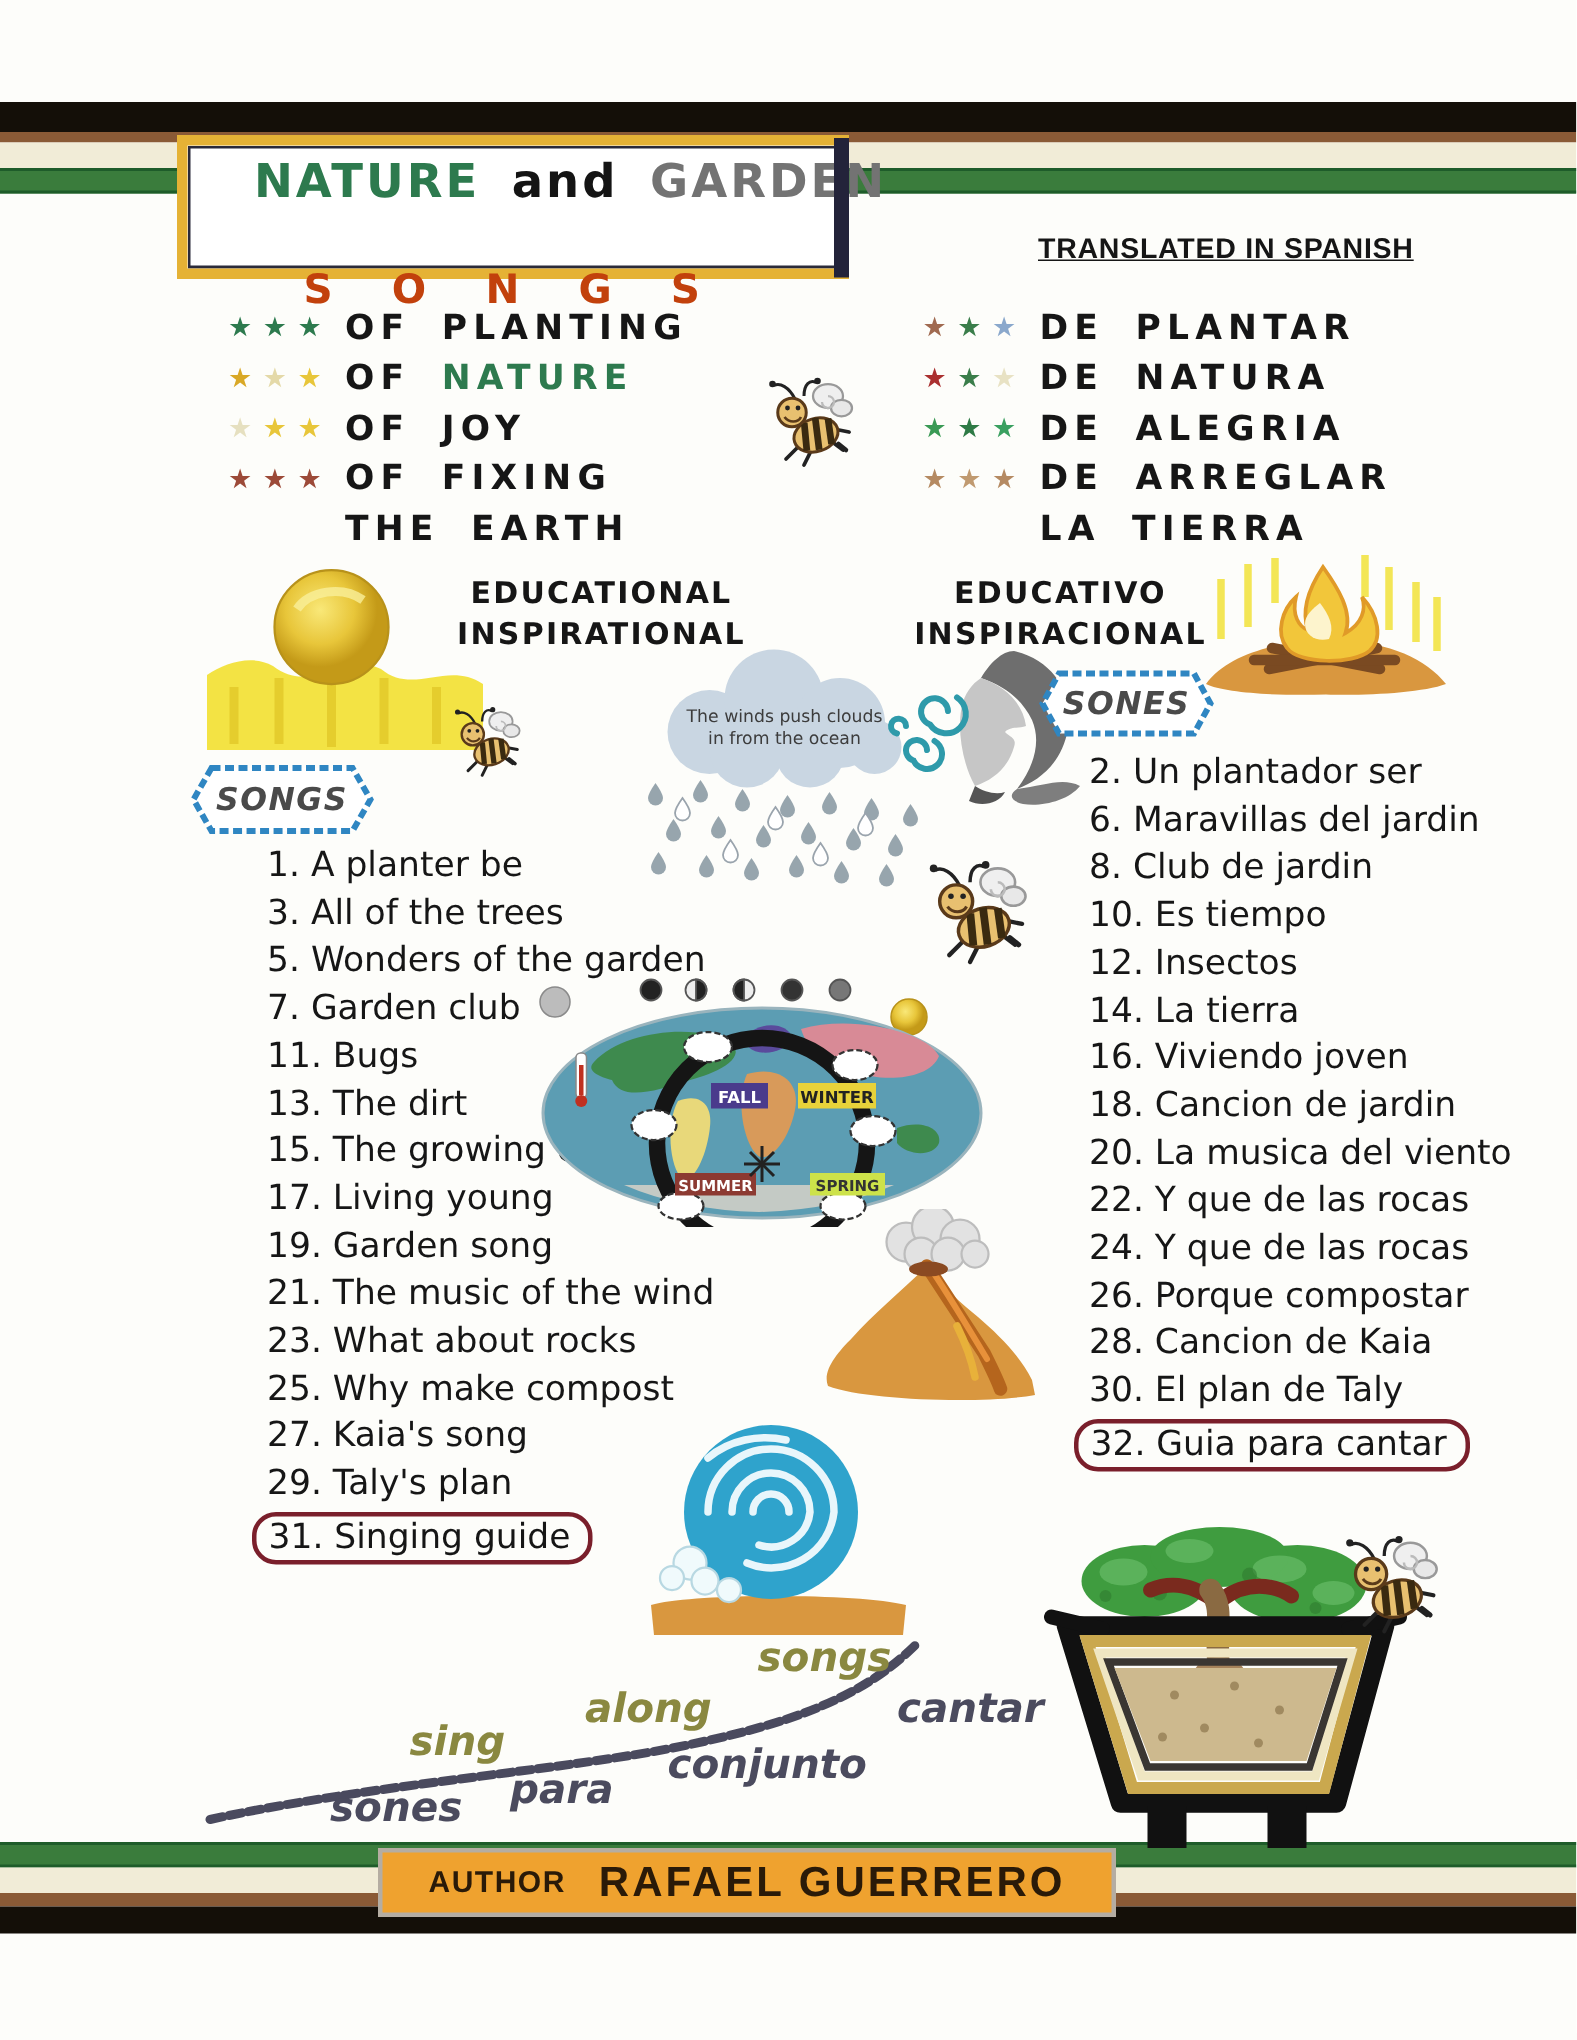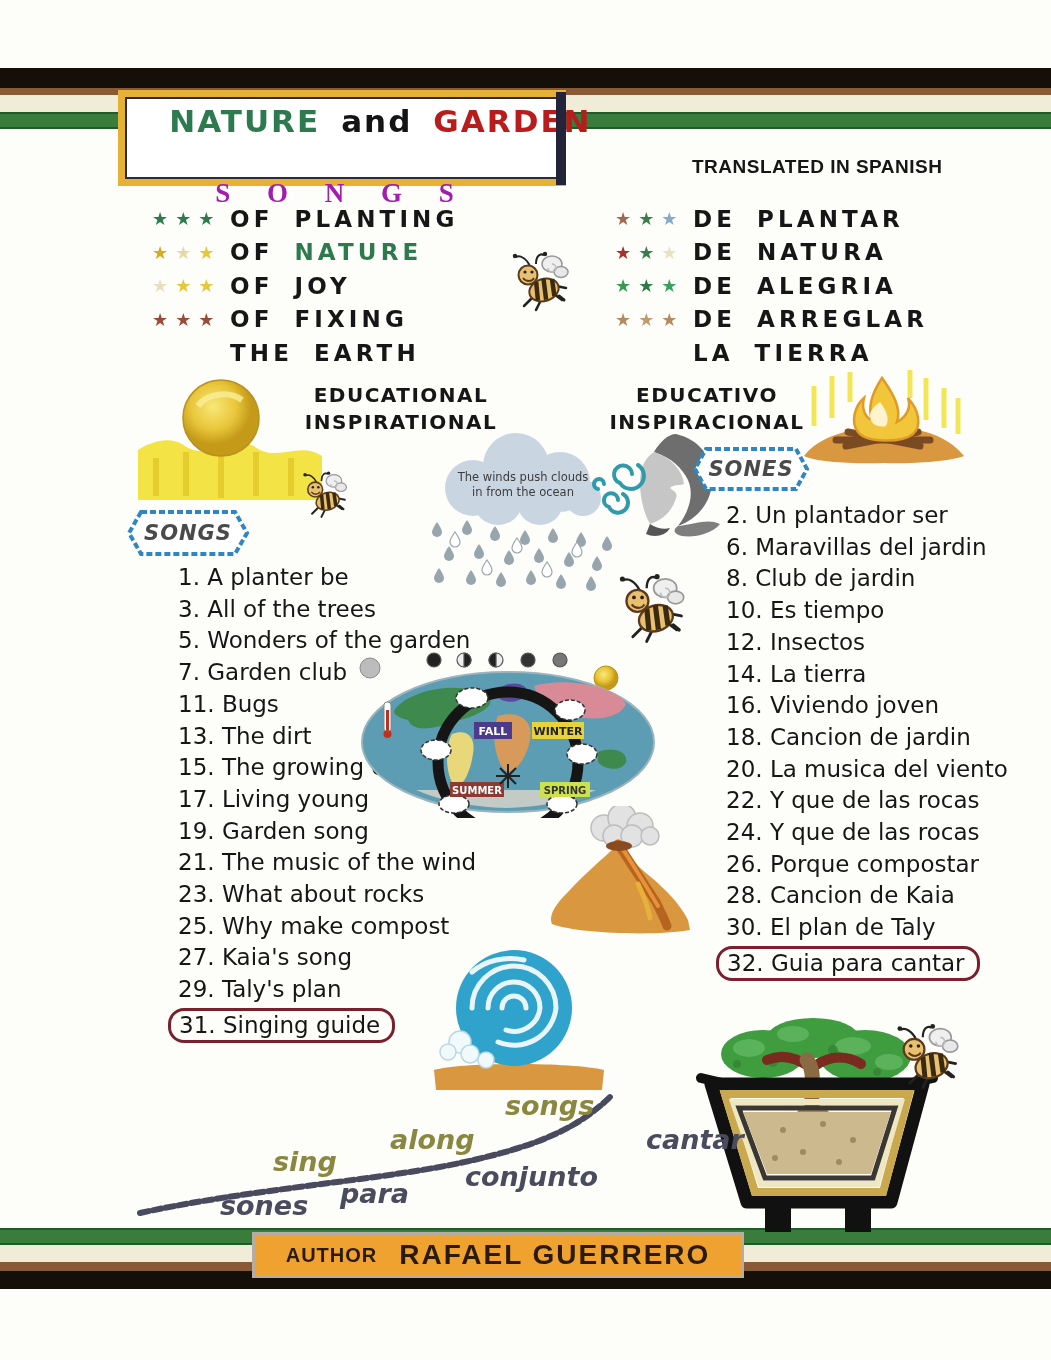--- a/index.html
+++ b/index.html
@@ -18,21 +18,21 @@
   .st-black-bot{top:1271px;height:18px;}
   
   .title-box{left:118px;top:90px;width:448px;height:96px;background:#fff;border:7px solid #e5b235;
              box-shadow:inset 0 0 0 2px #2a2a3a;box-sizing:border-box;display:flex;flex-direction:column;
              align-items:center;justify-content:center;z-index:3;}
   .title-line1{font-size:31px;font-weight:bold;letter-spacing:2px;white-space:pre;}
   .title-line1 .w2{margin:0 21px;}
   .title-line2{font-size:27px;font-weight:bold;letter-spacing:15px;margin-top:3px;}
   .title-endbar{left:556px;top:92px;width:10px;height:93px;background:#23233a;z-index:4;}
   
-  .translated{left:692px;top:156px;font-family:"Liberation Sans",sans-serif;font-weight:bold;font-size:19px;letter-spacing:0.5px;}
+  .translated{left:692px;top:156px;font-family:"Liberation Sans",sans-serif;font-weight:bold;font-size:19px;letter-spacing:0.5px;text-decoration:underline;}
   .edu{width:214px;text-align:center;font-size:20px;font-weight:bold;line-height:27px;letter-spacing:1.5px;}
   .edu-en{left:294px;top:382px;}
   .edu-es{left:600px;top:382px;}
   
   .motto{display:flex;flex-direction:column;}
   .motto-en{left:152px;top:202px;}
   .motto-es{left:615px;top:202px;}
   .motto-line{height:33.5px;display:flex;align-items:center;}
   .stars{width:78px;display:inline-flex;gap:7px;font-size:18px;flex:none;}
   .motto-text{font-size:23px;font-weight:bold;letter-spacing:0.18em;word-spacing:0.38em;white-space:pre;}
@@ -52,44 +52,44 @@
   
   .cloud-caption{left:443px;top:470px;width:160px;text-align:center;font-size:11.5px;line-height:14.5px;
                  color:#3c3c3c;font-weight:500;z-index:3;}
   
   .wword{position:absolute;font-size:27px;font-weight:bold;font-style:italic;z-index:5;white-space:pre;}
   .w-sing{left:273px;top:1146px;}
   .w-along{left:390px;top:1124px;}
   .w-songs{left:505px;top:1090px;}
   .w-sones{left:220px;top:1190px;}
   .w-para{left:340px;top:1178px;}
-  .w-conjunto{left:465px;top:1161px;}
-  .w-cantar{left:598px;top:1124px;margin-left:48px;}
+  .w-conjunto{left:445px;top:1161px;}
+  .w-cantar{left:598px;top:1124px;}
   
   .author-bar{left:252px;top:1232px;width:492px;height:46px;border:3px solid #b5ada2;box-sizing:border-box;
               display:flex;align-items:center;justify-content:center;gap:22px;z-index:6;}
   .author-label{font-family:"Liberation Sans",sans-serif;font-weight:bold;font-size:20px;color:#2a1a08;letter-spacing:1px;}
   .author-name{font-family:"Liberation Sans",sans-serif;font-weight:bold;font-size:28px;color:#2a1a08;letter-spacing:2px;}
   svg{display:block;}
 </style>
 </head>
 <body>
 
 <div class="page">
 
   <div class="stripe st-black-top" style="background-color: rgb(20, 15, 8);"></div>
   <div class="stripe st-brown-top" style="background-color: rgb(138, 90, 54);"></div>
   <div class="stripe st-cream-top" style="background-color: rgb(241, 236, 215);"></div>
   <div class="stripe st-green-top" style="background-color: rgb(58, 124, 60);"></div>
 
   <div class="abs title-box">
     <div class="title-line1">
-      <span class="w1" style="color: rgb(45, 122, 78);">NATURE</span><span class="w2" style="color: rgb(20, 20, 20);">and</span><span class="w3" style="color: #b91c1c;">GARDEN</span>
+      <span class="w1" style="color: rgb(45, 122, 78);">NATURE</span><span class="w2" style="color: rgb(20, 20, 20);">and</span><span class="w3" style="color: #737373;">GARDEN</span>
     </div>
-    <div class="title-line2" style="color: #a21caf; font-family: Liberation Serif, serif;">S O N G S</div>
+    <div class="title-line2" style="color: #c2410c;">S O N G S</div>
   </div>
   <div class="abs title-endbar"></div>
 
   <div class="abs translated">TRANSLATED IN SPANISH</div>
 
   <div class="abs motto motto-en" id="motto-en">
       <div class="motto-line">
         <span class="stars">
           <span style="color: rgb(45, 122, 78);">★</span>
           <span style="color: rgb(45, 122, 78);">★</span>

